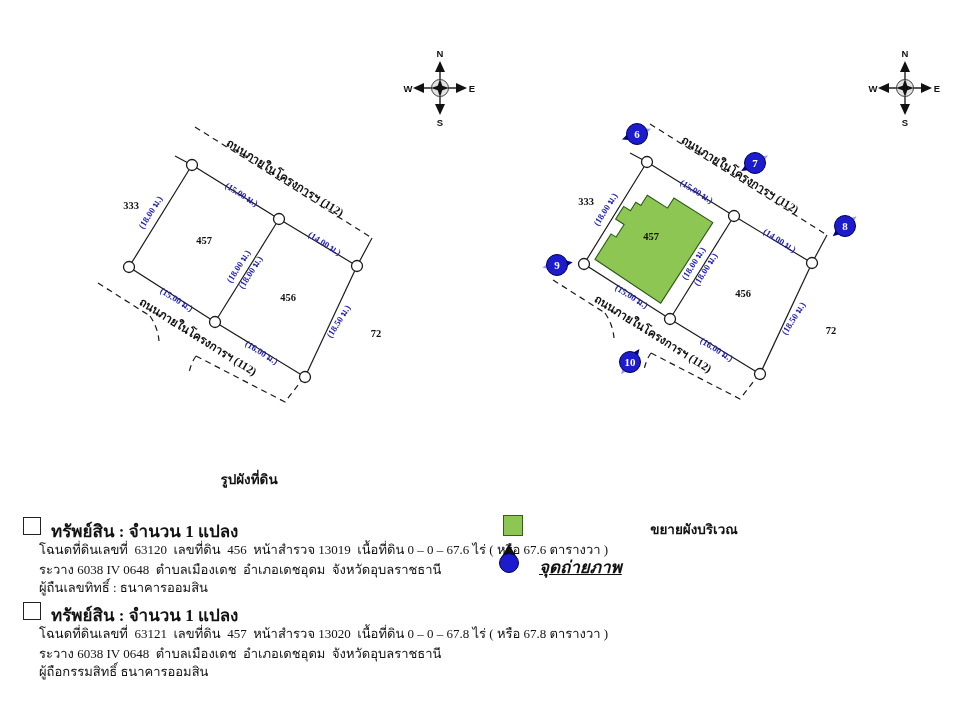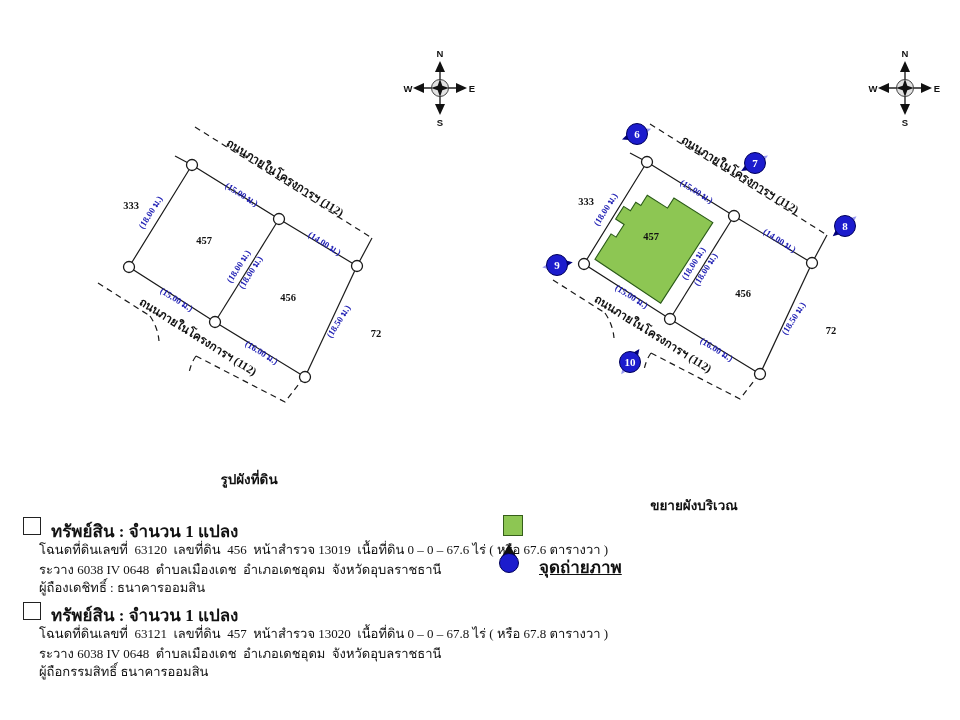--- a/index.html
+++ b/index.html
@@ -16,21 +16,21 @@
   .cletter{font-size:9.5px;font-weight:bold;fill:#111;text-anchor:middle;
            font-family:"Liberation Sans",sans-serif;}
   .cspoke{stroke:#222;stroke-width:1.4;}
   .carrow{fill:#111;}
   .mnum{font-size:11px;font-weight:bold;fill:#ffffff;text-anchor:middle;}
   .hdr{position:absolute;font-size:17px;font-weight:bold;white-space:pre;}
   .legend-line{position:absolute;font-size:13px;white-space:pre;}
   .caption{position:absolute;font-size:13.5px;font-weight:bold;transform:translateX(-50%);margin-top:14px;}
   .checkbox{position:absolute;width:16px;height:16px;background:#fff;border:1.6px solid #222;}
   .swatch{position:absolute;width:18px;height:19px;border:1.2px solid #355e1a;}
-  .underline{text-decoration:underline;}
+  .underline{text-decoration:underline;font-style:italic;}
 </style>
 </head>
 <body>
 
 <div id="page">
 
 <svg width="960" height="720" viewBox="0 0 960 720">
 
   <g transform="translate(440,88)">
     <line class="cspoke" x1="0" y1="-24" x2="0" y2="24"></line>
@@ -173,27 +173,27 @@
     </g>
   </g>
 
   <g transform="translate(509,563)">
     <polygon fill="#111" points="0,-19 -8.5,-4 8.5,-4"></polygon>
     <circle r="9.5" stroke="#00005a" stroke-width="1" fill="#1c1ccd"></circle>
   </g>
 </svg>
 
 <div class="caption" style="left:249px;top:454px;">รูปผังที่ดิน</div>
-<div class="caption" style="left:694px;top:480px;">ขยายผังบริเวณ</div>
+<div class="caption" style="left:694px;top:504px;">ขยายผังบริเวณ</div>
 
 <div class="checkbox" style="left:23px;top:517px;"></div>
 <div class="hdr" style="left:51px;top:517px;">ทรัพย์สิน : จำนวน 1 แปลง</div>
 <div class="legend-line" style="left:39px;top:539px;">โฉนดที่ดินเลขที่  63120  เลขที่ดิน  456  หน้าสำรวจ 13019  เนื้อที่ดิน 0 – 0 – 67.6 ไร่ ( หรือ 67.6 ตารางวา )</div>
 <div class="legend-line" style="left:39px;top:559px;">ระวาง 6038 IV 0648  ตำบลเมืองเดช  อำเภอเดชอุดม  จังหวัดอุบลราชธานี</div>
-<div class="legend-line" style="left:39px;top:577px;">ผู้ถืองเดชิทธิ์ : ธนาคารออมสิน</div>
+<div class="legend-line" style="left:39px;top:577px;">ผู้ถืนเลขทิทธิ์ : ธนาคารออมสิน</div>
 
 <div class="checkbox" style="left:23px;top:602px;"></div>
 <div class="hdr" style="left:51px;top:601px;">ทรัพย์สิน : จำนวน 1 แปลง</div>
 <div class="legend-line" style="left:39px;top:623px;">โฉนดที่ดินเลขที่  63121  เลขที่ดิน  457  หน้าสำรวจ 13020  เนื้อที่ดิน 0 – 0 – 67.8 ไร่ ( หรือ 67.8 ตารางวา )</div>
 <div class="legend-line" style="left:39px;top:643px;">ระวาง 6038 IV 0648  ตำบลเมืองเดช  อำเภอเดชอุดม  จังหวัดอุบลราชธานี</div>
 <div class="legend-line" style="left:39px;top:661px;">ผู้ถือกรรมสิทธิ์ ธนาคารออมสิน</div>
 
 <div class="swatch" style="left:503px;top:515px;background:#8dc653;"></div>
 <div class="hdr underline" style="left:539px;top:553px;">จุดถ่ายภาพ</div>
 

